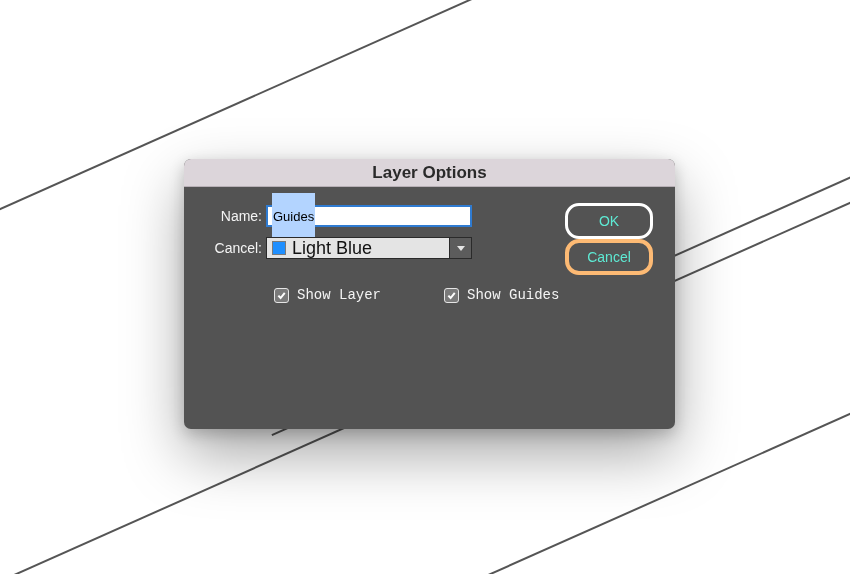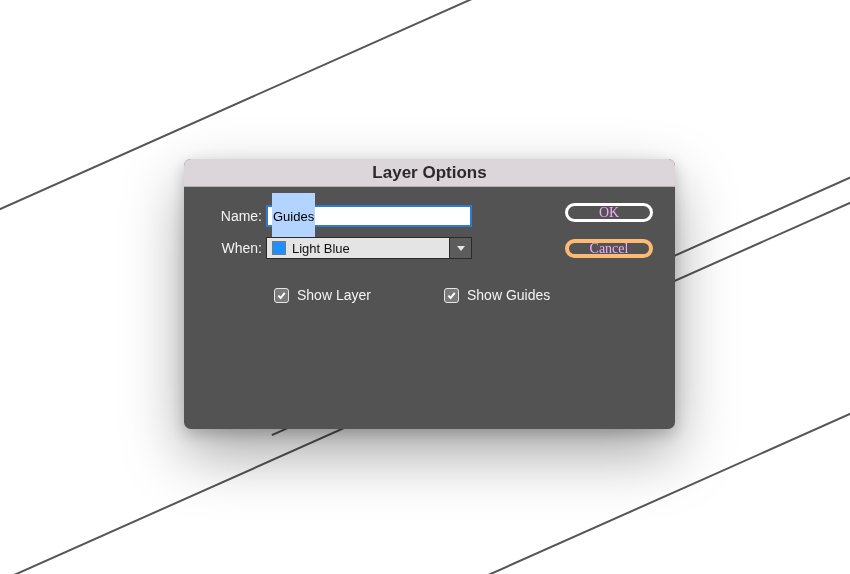--- a/index.html
+++ b/index.html
@@ -85,21 +85,21 @@
   .color-main {
     flex: 1;
     height: 100%;
     background: #e4e4e4;
     border: 1px solid #2a2a2a;
     display: flex;
     align-items: center;
     padding: 0 5px;
     gap: 6px;
     color: #111;
-    font-size: 13px;
+    font-size: 18px;
   }
   .swatch {
     width: 14px; height: 14px;
     background: #1f8fff;
     border: 1px solid #7a7a7a;
   }
   .color-btn {
     width: 22px; height: 100%;
     background: #5c5c5c;
     border: 1px solid #2a2a2a;
@@ -109,30 +109,29 @@
   .caret-down {
     width: 0; height: 0;
     border-left: 4px solid transparent;
     border-right: 4px solid transparent;
     border-top: 5px solid #e5e5e5;
   }
   .btn {
     position: absolute;
     right: 22px;
     width: 88px;
-    height: 19px;
+    height: 36px;
     border-radius: 14px;
     background: transparent;
-    color: #f0abfc;
+    color: #5eead4;
     font-size: 14px;
     display:flex;
     align-items:center;
     justify-content:center;
     cursor: pointer;
-    font-family: Liberation Serif, serif;
   }
   .btn-ok {
     top: 16px;
     border: 3px solid #ffffff;
     font-weight: 500;
   }
   .btn-cancel {
     top: 52px;
     border: 4px solid #fdba74;
   }
@@ -144,20 +143,21 @@
   }
   .check-row {
     display: flex;
     margin-bottom: 6px;
   }
   .check-row .col {
     width: 170px;
     display:flex;
     align-items:center;
     gap: 8px;
+    font-family: Liberation Mono, monospace;
   }
   .check-row.full .col { width: auto; }
   .checkbox {
     width: 15px; height: 15px;
     border: 1px solid #c9c9c9;
     border-radius: 3px;
     display:flex;
     align-items:center;
     justify-content:center;
     flex-shrink: 0;
@@ -194,21 +194,21 @@
   <div class="dialog-body">
 
     <div class="row">
       <div class="row-label">Name:</div>
       <div class="name-input">
         <span class="sel">Guides</span>
       </div>
     </div>
 
     <div class="row">
-      <div class="row-label">When:</div>
+      <div class="row-label">Cancel:</div>
       <div class="color-select">
         <div class="color-main">
           <div class="swatch" style="background: rgb(31, 143, 255);"></div>
           <span>Light Blue</span>
         </div>
         <div class="color-btn">
           <div class="caret-down"></div>
         </div>
       </div>
     </div>

